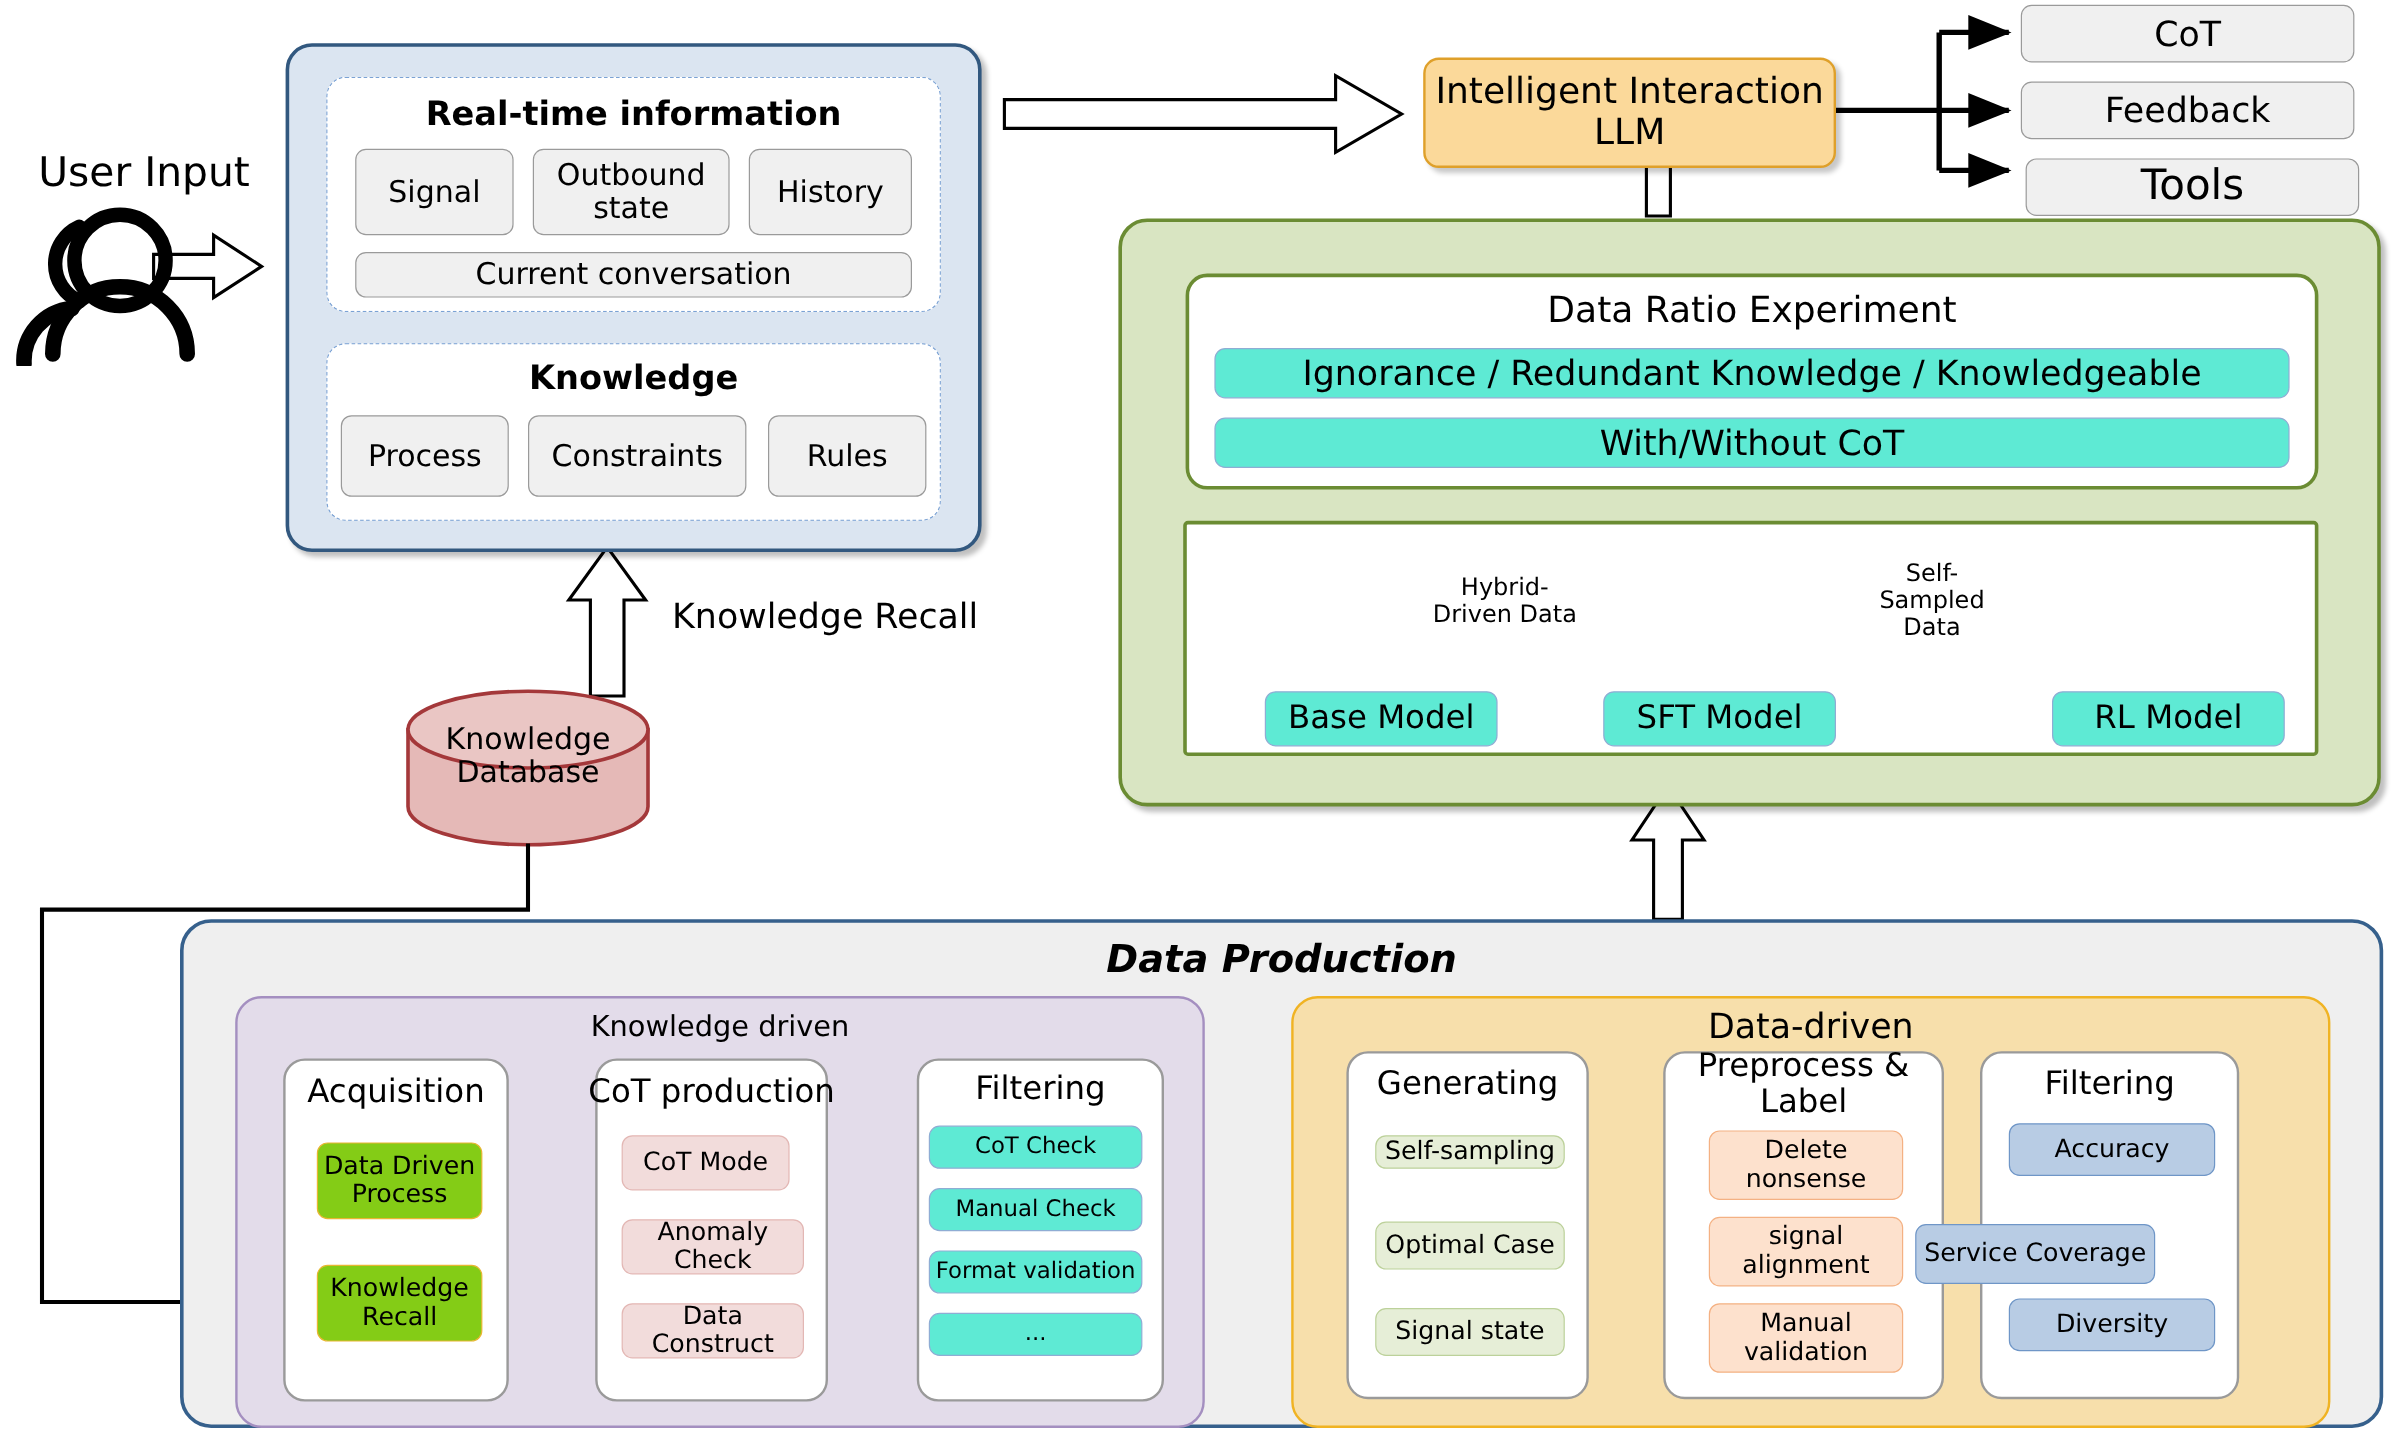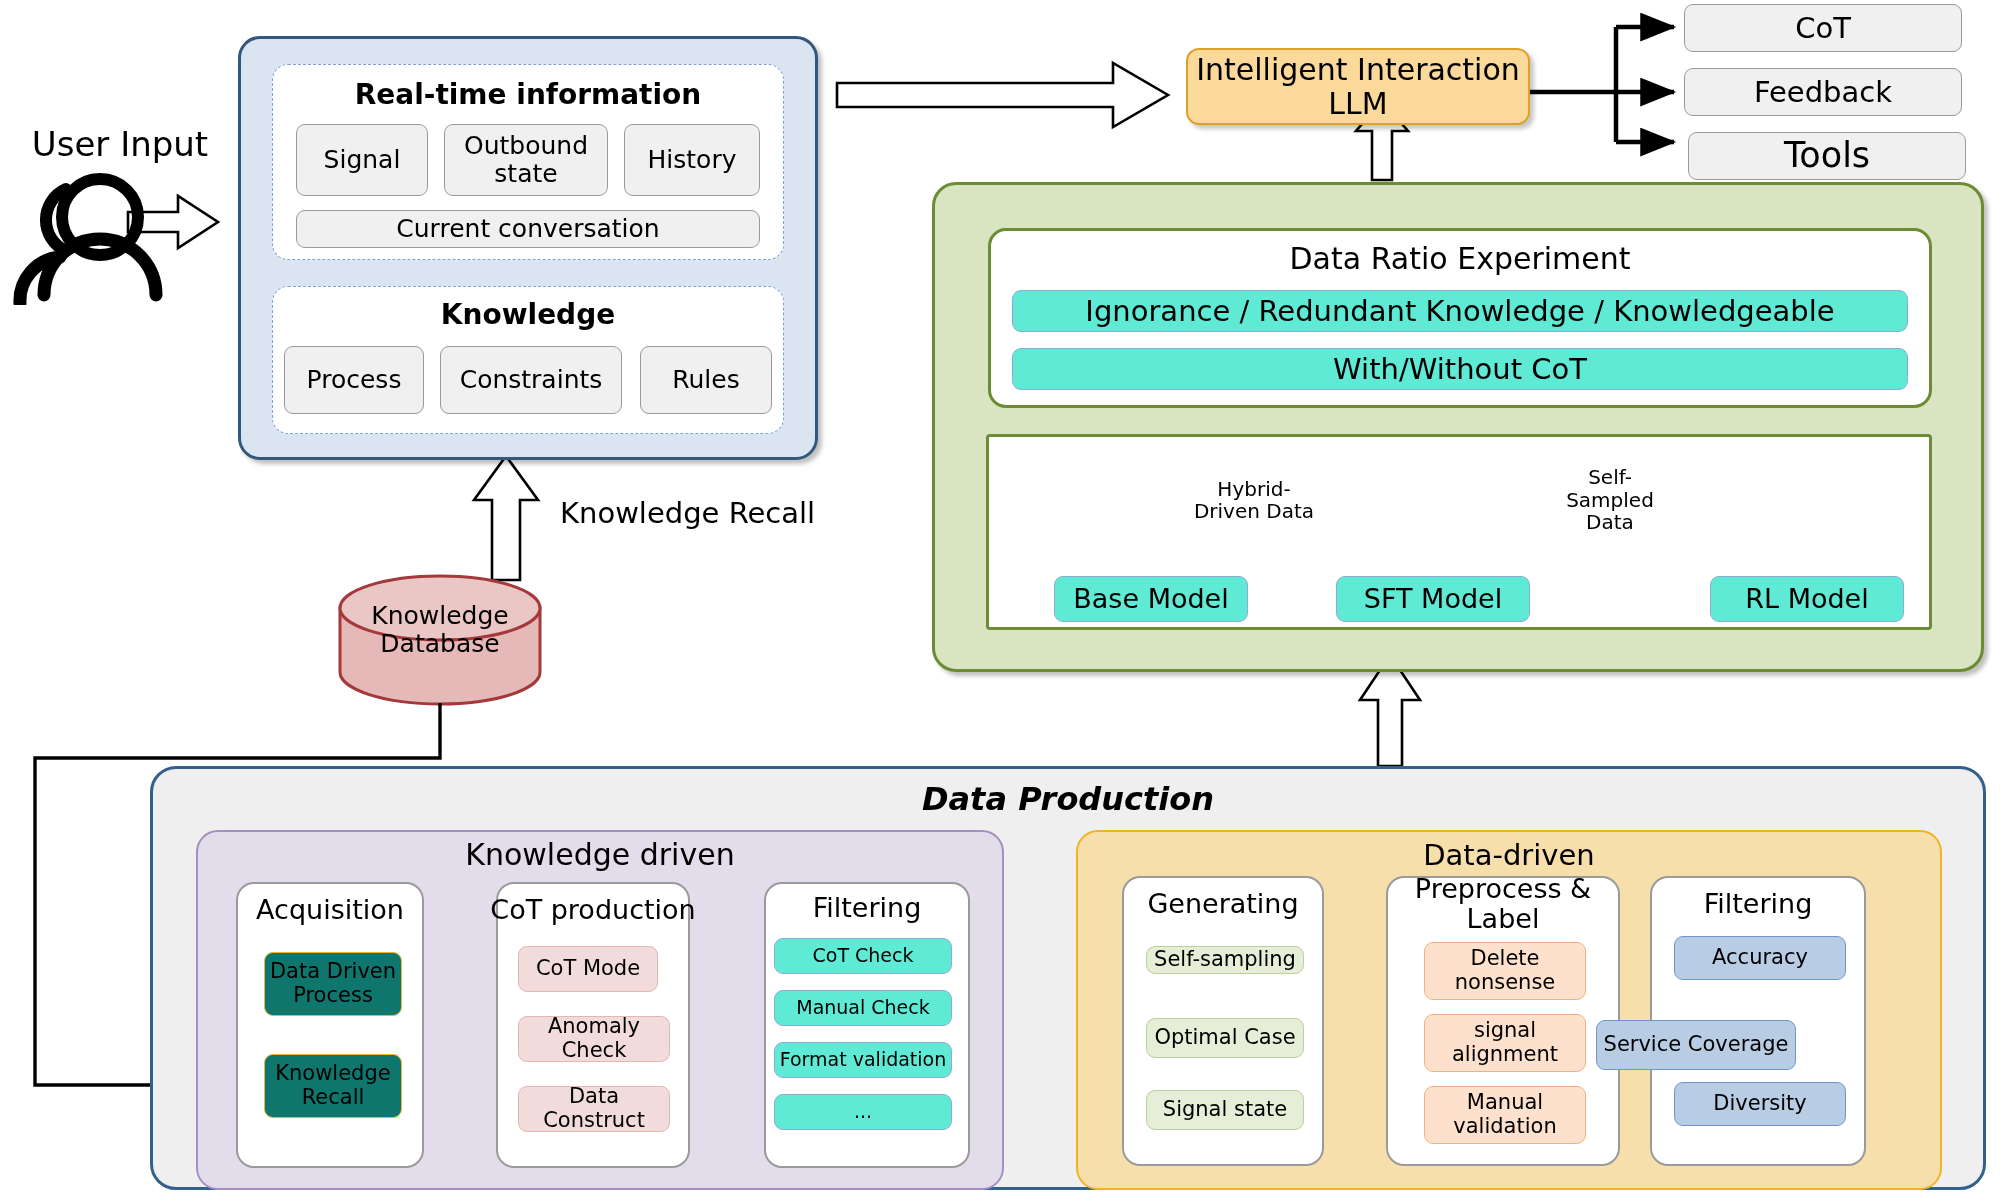--- a/index.html
+++ b/index.html
@@ -5,21 +5,21 @@
   html,body{margin:0;padding:0;background:#fff;}
   body{width:2000px;height:1196px;position:relative;overflow:hidden;
        font-family:"DejaVu Sans","Liberation Sans",sans-serif;color:#000;}
   .abs{position:absolute;box-sizing:border-box;}
   .ctr{display:flex;align-items:center;justify-content:center;text-align:center;line-height:1.12;}
 
   
   .chip{border-radius:9px;border:1.6px solid #9a9a9a;background:#f0f0f0;}
   .chip.blue{background:#5eead4;border-color:#8fadd4;}
   .chip.bluedark{background:#b8cce4;border-color:#6f96c7;}
-  .chip.yellow{background:#0f766e;border-color:#e8b631;}
+  .chip.yellow{background:#84cc16;border-color:#e8b631;}
   .chip.pink{background:#f2dcdb;border-color:#e3b7b4;}
   .chip.orange{background:#fde1cd;border-color:#f4b183;}
   .chip.greenpale{background:#e6eed7;border-color:#bcd19a;}
   .blue-outer{background:#dbe5f1;border:3px solid #32587f;border-radius:22px;
               box-shadow:4px 4px 4px rgba(0,0,0,.25);}
   .dashed{background:#fff;border:1.6px dashed #7ba2d4;border-radius:16px;}
   .llm{background:#fbd99a;border:2.4px solid #dfa02a;border-radius:13px;
        box-shadow:4px 4px 4px rgba(0,0,0,.22);}
   .green-outer{background:#d9e5c2;border:3.4px solid #6b8c33;border-radius:24px;
                box-shadow:4px 4px 4px rgba(0,0,0,.25);}
@@ -129,21 +129,21 @@
 <div class="abs chip ctr chip-t" style="left:624px;top:124px;width:136px;height:72px;">History</div>
 <div class="abs chip ctr chip-t" style="left:296px;top:210px;width:464px;height:38px;">Current conversation</div>
 
 <div class="abs dashed" style="left:272px;top:286px;width:512px;height:148px;"></div>
 <div class="abs ctr" style="left:272px;top:298px;width:512px;height:34px;font-weight:bold;font-size:28px;">Knowledge</div>
 
 <div class="abs chip ctr chip-t" style="left:284px;top:346px;width:140px;height:68px;text-align:right;">Process</div>
 <div class="abs chip ctr chip-t" style="left:440px;top:346px;width:182px;height:68px;">Constraints</div>
 <div class="abs chip ctr chip-t" style="left:640px;top:346px;width:132px;height:68px;">Rules</div>
 
-<div class="abs llm ctr" style="left:1186px;top:48px;width:344px;height:77px;font-size:30px;flex-direction:column;">
+<div class="abs llm ctr" style="left:1186px;top:48px;width:344px;height:92px;font-size:30px;flex-direction:column;">
   <span>Intelligent Interaction</span>
   <span>LLM</span>
 </div>
 
 <div class="abs chip ctr chip-t" style="left:1684px;top:4px;width:278px;height:48px;font-size:29px;">CoT</div>
 <div class="abs chip ctr chip-t" style="left:1684px;top:68px;width:278px;height:48px;font-size:29px;">Feedback</div>
 <div class="abs chip ctr chip-t" style="left:1688px;top:132px;width:278px;height:48px;font-size:35px;">Tools</div>
 
 <div class="abs" style="left:560px;top:496px;width:340px;height:36px;font-size:29px;">Knowledge Recall</div>
 
@@ -162,21 +162,21 @@
 <div class="abs ctr" style="left:1546px;top:484px;width:128px;height:32px;font-size:20px;">Self-Sampled Data</div>
 
 <div class="abs chip blue ctr" style="left:1054px;top:576px;width:194px;height:46px;font-size:27px;">Base Model</div>
 <div class="abs chip blue ctr" style="left:1336px;top:576px;width:194px;height:46px;font-size:27px;">SFT Model</div>
 <div class="abs chip blue ctr" style="left:1710px;top:576px;width:194px;height:46px;font-size:27px;">RL Model</div>
 
 <div class="abs gray-outer" style="left:150px;top:766px;width:1836px;height:424px;"></div>
 <div class="abs ctr" style="left:150px;top:780px;width:1836px;height:40px;font-size:32px;font-style:italic;font-weight:bold;">Data Production</div>
 
 <div class="abs purple" style="left:196px;top:830px;width:808px;height:360px;"></div>
-<div class="abs ctr" style="left:196px;top:836px;width:808px;height:38px;font-size:30px;">Knowledge driven</div>
+<div class="abs ctr" style="left:196px;top:836px;width:808px;height:38px;font-size:24px;">Knowledge driven</div>
 
 <div class="abs white-card" style="left:236px;top:882px;width:188px;height:286px;"></div>
 <div class="abs ctr card-title" style="left:236px;top:892px;width:188px;height:36px;">Acquisition</div>
 <div class="abs chip yellow ctr chip-t-sm" style="left:264px;top:952px;width:138px;height:64px;">Data Driven Process</div>
 <div class="abs chip yellow ctr chip-t-sm" style="left:264px;top:1054px;width:138px;height:64px;">Knowledge Recall</div>
 
 <div class="abs white-card" style="left:496px;top:882px;width:194px;height:286px;"></div>
 <div class="abs ctr card-title" style="left:488px;top:892px;width:210px;height:36px;">CoT production</div>
 <div class="abs chip pink ctr chip-t-sm" style="left:518px;top:946px;width:140px;height:46px;">CoT Mode</div>
 <div class="abs chip pink ctr chip-t-sm" style="left:518px;top:1016px;width:152px;height:46px;">Anomaly Check</div>

